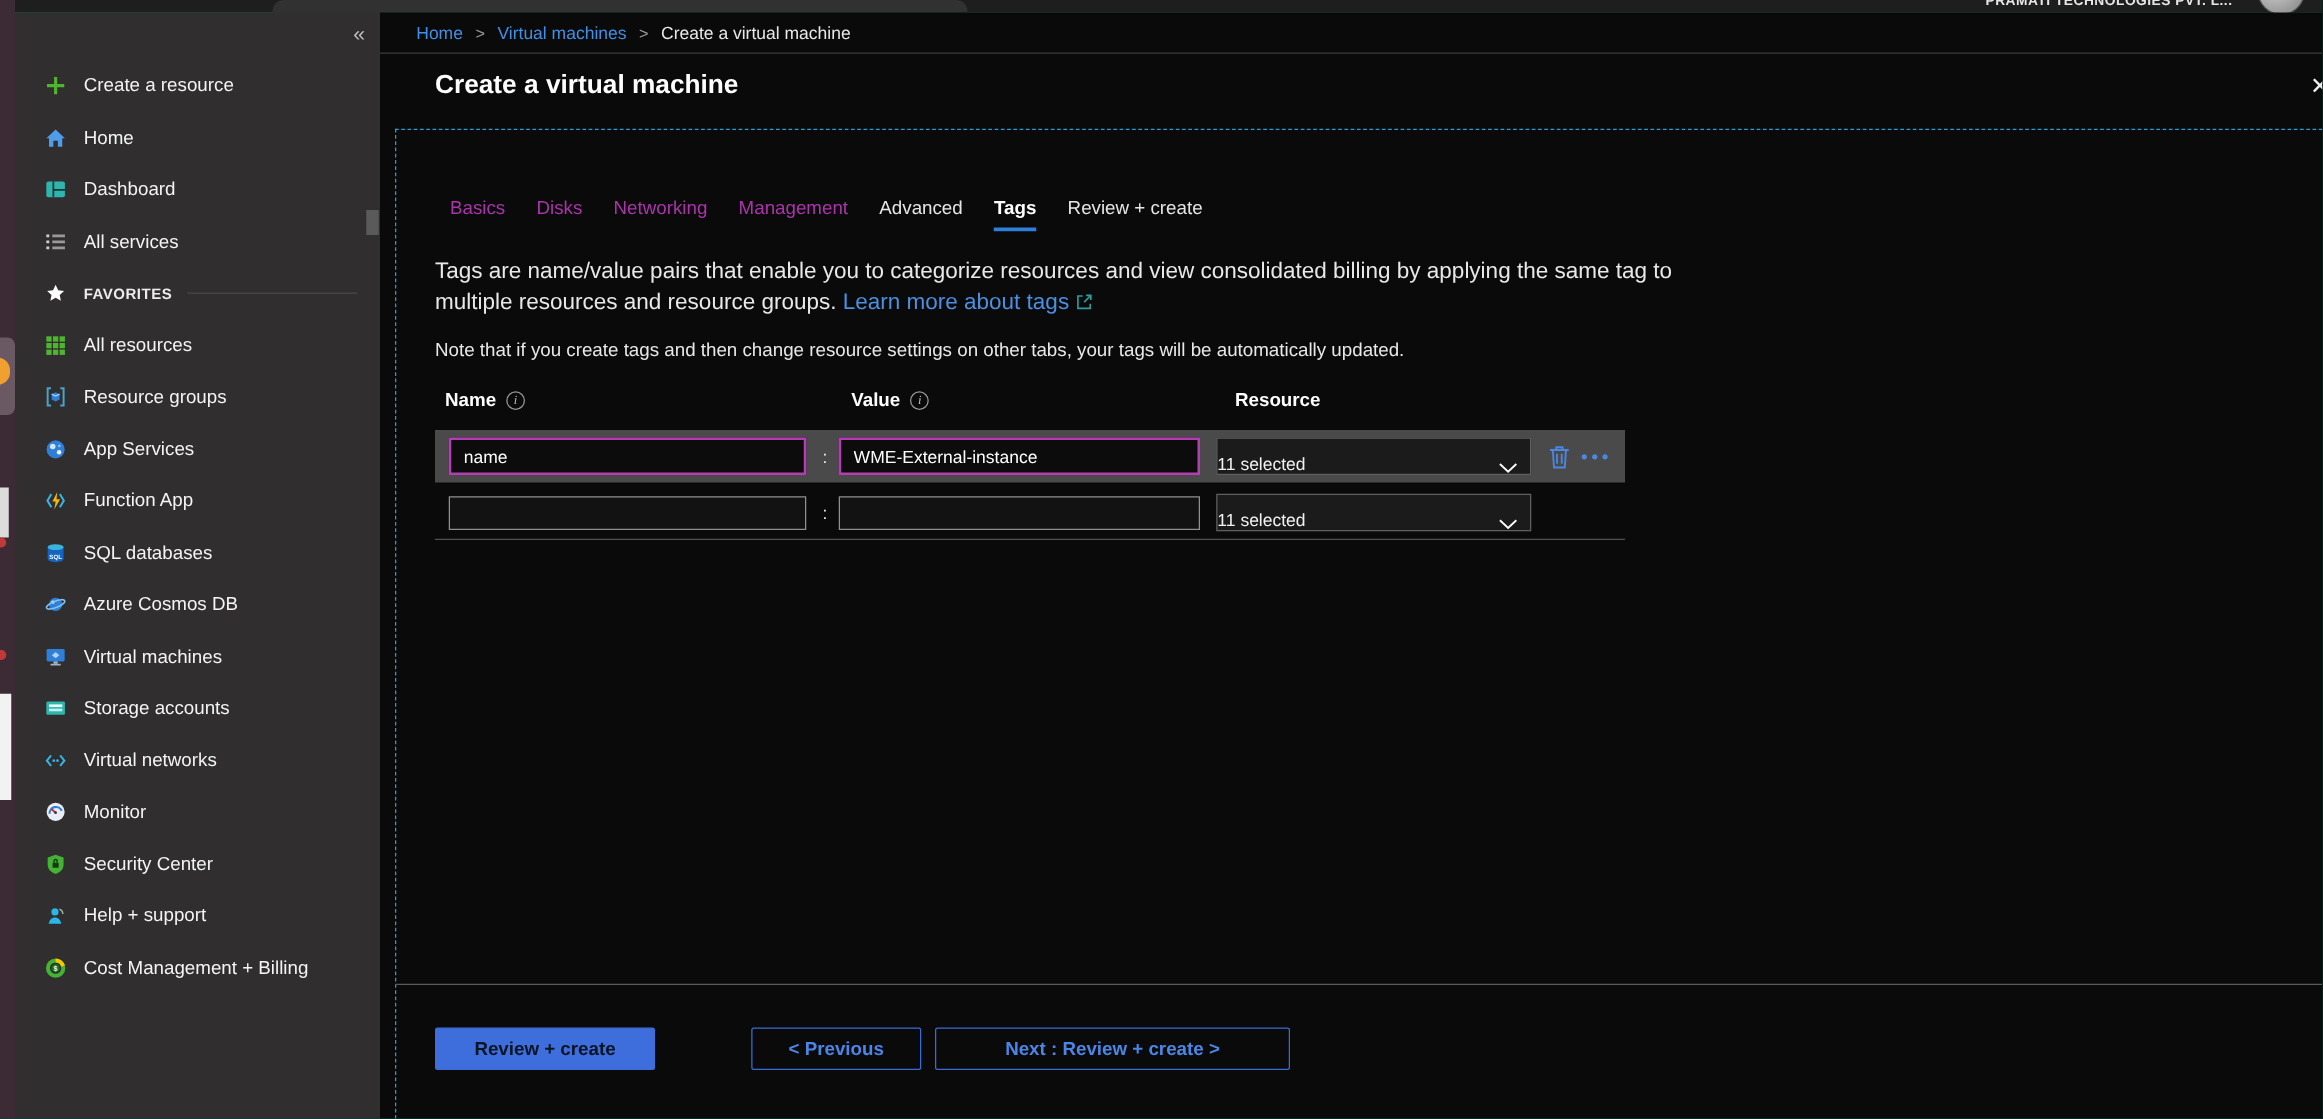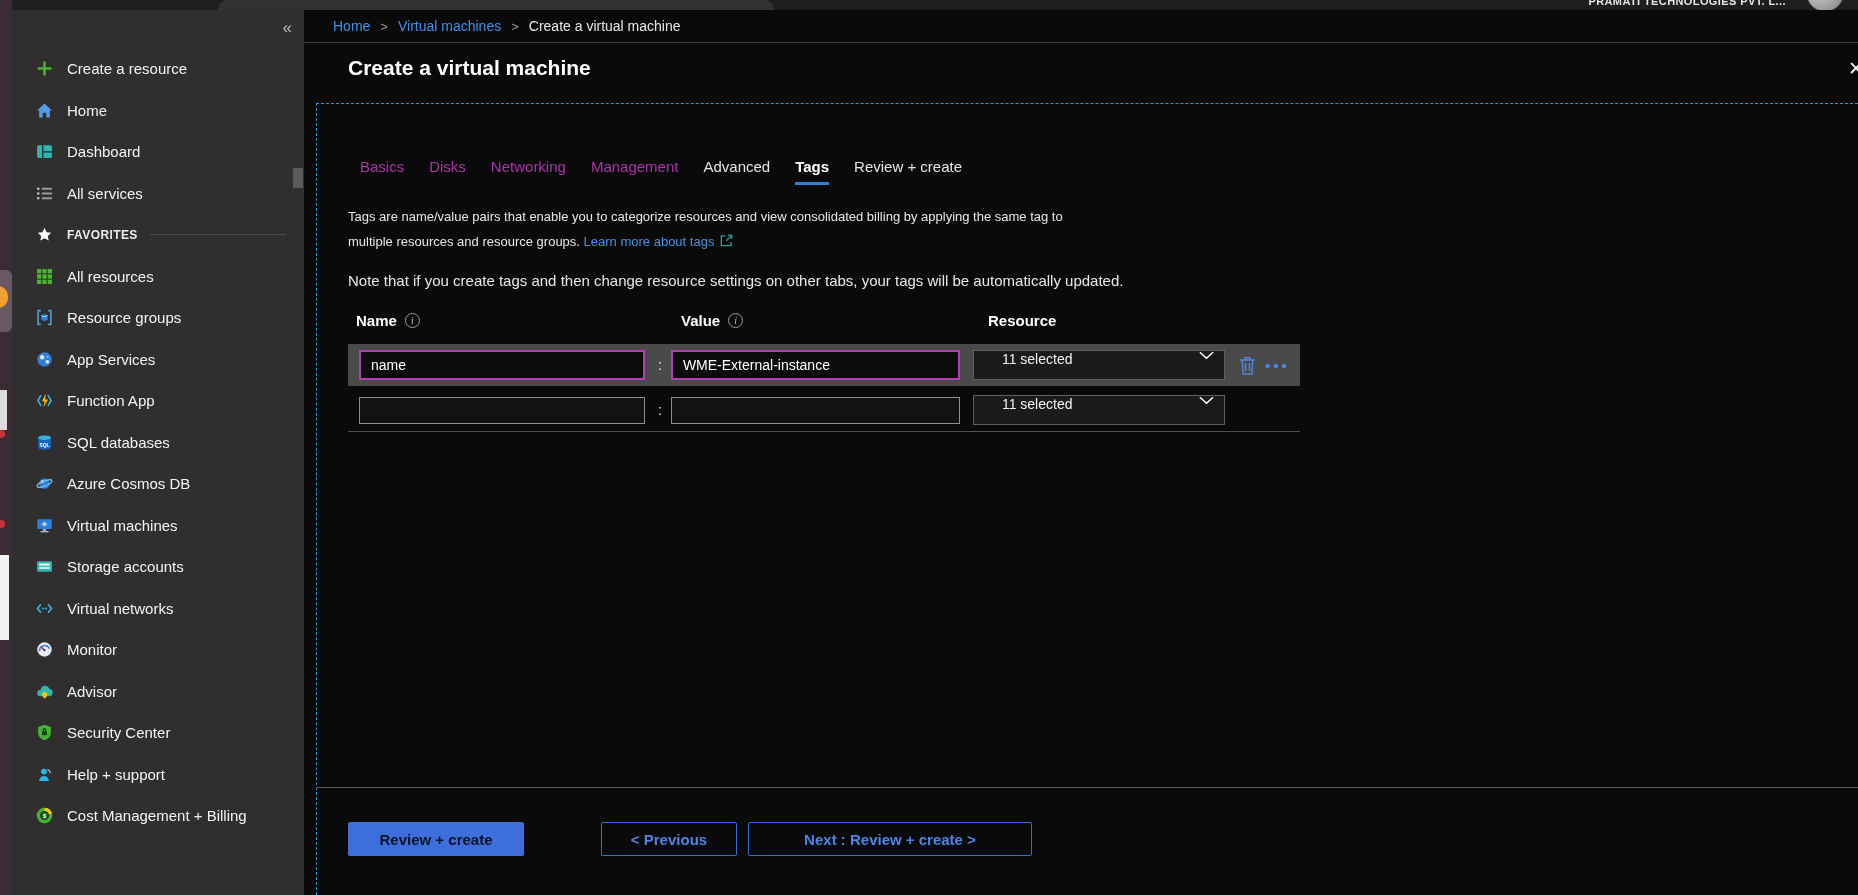--- a/index.html
+++ b/index.html
@@ -45,21 +45,21 @@
   .blade-close { position:absolute; right:-6px; top:47px; color:#f0f0f0; font-size:19px; cursor:pointer; }
 
   .focus-outline { position:absolute; left:12px; top:93px; right:0; bottom:0;
                    border-top:1px dashed #2a9bd6; border-left:1px dashed #2a9bd6; }
 
   .tabs-row { position:absolute; left:56px; top:148px; display:flex; gap:25px; font-size:15px; }
   .tab { color:#e6e6e6; padding-bottom:7px; cursor:pointer; white-space:nowrap; }
   .tab.visited { color:#ab34ab; }
   .tab.active { color:#ffffff; font-weight:bold; border-bottom:3px solid #2d7fd9; }
 
-  .tags-desc { position:absolute; left:44px; top:194px; font-size:13px; color:#e8e8e8; line-height:25px; }
+  .tags-desc { position:absolute; left:44px; top:194px; font-size:18px; color:#e8e8e8; line-height:25px; }
   .learn-link { color:#4a90e2; cursor:pointer; }
   .ext-icon { display:inline-block; vertical-align:-2px; margin-left:5px; }
 
   .tags-note { position:absolute; left:44px; top:262px; font-size:15px; color:#e8e8e8; }
 
   .col-header { position:absolute; top:302px; font-size:15px; font-weight:bold; color:#ffffff; display:flex; align-items:center; }
   .col-name { left:52px; } .col-value { left:377px; } .col-resource { left:684px; }
   .info-badge { display:inline-flex; align-items:center; justify-content:center; width:15px; height:15px;
                 border:1px solid #9a9a9a; border-radius:50%; color:#c0c0c0; font-size:10px; font-weight:normal;
                 font-family:"Liberation Serif", serif; font-style:italic; margin-left:8px; cursor:default; }
@@ -67,21 +67,21 @@
   .tag-row { position:absolute; left:44px; width:952px; display:flex; align-items:center; padding-left:11px; }
   .tag-row.r1 { top:334px; height:42px; background:#4a4a4a; }
   .tag-row.r2 { top:381px; height:38px; }
   .tag-input { height:30px; background:#0c0c0c; color:#ffffff; font-size:14px; padding:0 10px;
                font-family:"Liberation Sans", sans-serif; outline:none; }
   .r1 .tag-input { border:2px solid #b43db6; }
   .r2 .tag-input { border:1px solid #8f8f8f; background:#121212; height:27px; }
   .in-name { width:286px; } .in-value { width:289px; }
   .colon { color:#f0f0f0; font-size:14px; margin:0 9px 0 13px; }
   .dropdown { width:252px; height:30px; margin-left:13px; background:#1b1b1b; border:1px solid #5f5f5f;
-              display:flex; align-items:flex-start; justify-content:space-between; padding:0 10px 0 28px;
+              display:flex; align-items:flex-end; justify-content:space-between; padding:0 10px 0 0;
               color:#f2f2f2; font-size:14px; cursor:pointer; }
   .trash-btn { margin-left:13px; cursor:pointer; display:flex; }
   .more-btn { margin-left:8px; color:#4b87e2; font-size:15px; letter-spacing:3px; font-weight:bold; cursor:pointer; }
 
   .row-divider { position:absolute; left:44px; top:421px; width:952px; height:1px; background:#4f4f4f; }
 
   .footer-line { position:absolute; left:12px; right:0; top:777px; height:1px; background:#5a5a5a; }
   .footer-btns { position:absolute; left:44px; top:812px; display:flex; align-items:center; }
   .btn { height:34px; font-size:15px; display:flex; align-items:center; justify-content:center;
          border-radius:2px; cursor:pointer; white-space:nowrap; }
@@ -262,30 +262,20 @@
               <path d="M3.4 9.4A4.8 4.8 0 0 1 12.6 7.2" fill="none" stroke="#2f7fd8" stroke-width="1.6"></path>
               <path d="M8 8.6L4.8 5.8" stroke="#d03030" stroke-width="1.5"></path>
               <circle cx="8" cy="8.6" r="1" fill="#334"></circle>
             </svg>
           </span>
           <span>Monitor</span>
         </div>
         <div class="side-item">
           <span class="icn">
             <svg width="17" height="17" viewBox="0 0 16 16">
-              <path d="M4.2 12.5a3.1 3.1 0 0 1 .2-6.2 4.1 4.1 0 0 1 8-.9 3 3 0 0 1-.6 7.1z" fill="#2fb5ad"></path>
-              <circle cx="8.2" cy="10.8" r="2.4" fill="#f6c700"></circle>
-              <path d="M7 13.8l1.2-1 1.2 1" stroke="#f6c700" stroke-width="1.4" fill="none"></path>
-            </svg>
-          </span>
-          <span>Advisor</span>
-        </div>
-        <div class="side-item">
-          <span class="icn">
-            <svg width="17" height="17" viewBox="0 0 16 16">
               <path d="M8 .8l6 2.1v5c0 4-2.6 6.1-6 7.3C4.6 14 2 11.9 2 7.9v-5z" fill="#44b234"></path>
               <rect x="5.7" y="6.8" width="4.6" height="3.8" rx=".7" fill="#163a0e"></rect>
               <path d="M6.8 6.8V5.6a1.2 1.2 0 0 1 2.4 0v1.2" stroke="#163a0e" stroke-width="1.1" fill="none"></path>
             </svg>
           </span>
           <span>Security Center</span>
         </div>
         <div class="side-item">
           <span class="icn">
             <svg width="17" height="17" viewBox="0 0 16 16">

